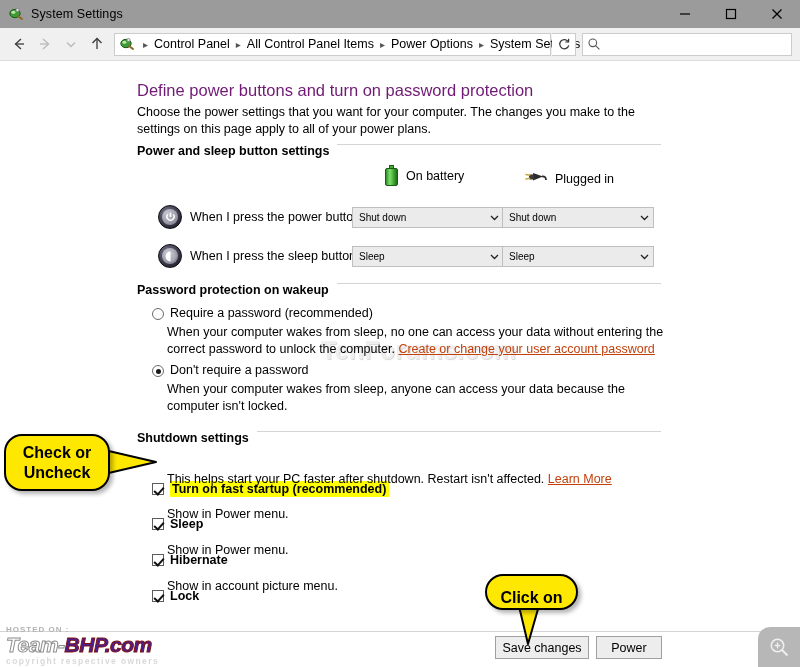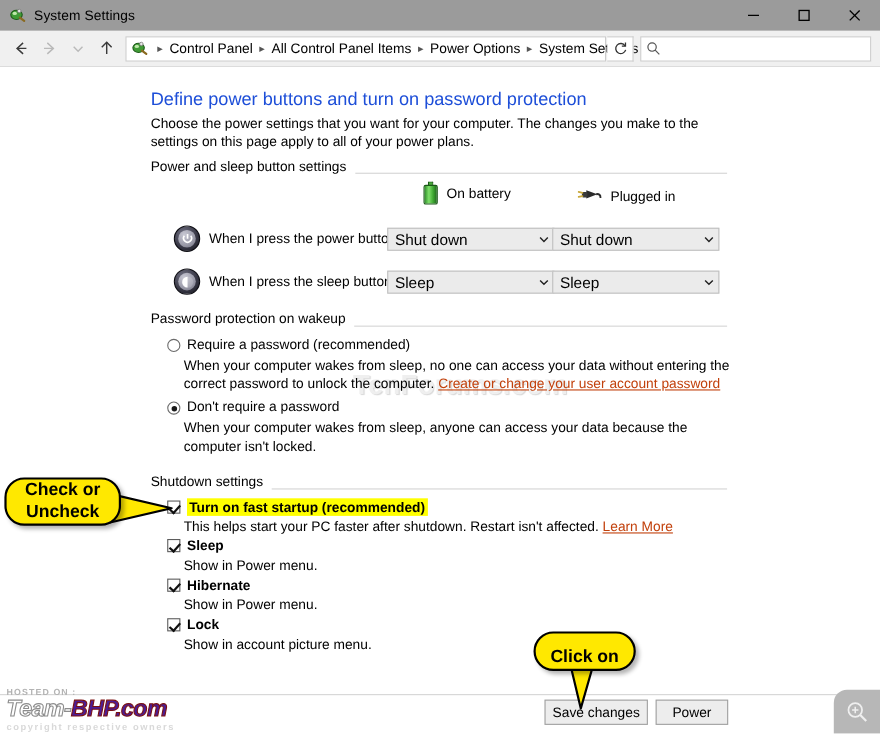--- a/index.html
+++ b/index.html
@@ -99,55 +99,56 @@
   .searchbox .sicon { width: 22px; display: flex; align-items: center; justify-content: center; color: #555; }
 
   
   .content {
     position: absolute; left: 0; top: 61px;
     width: 800px; height: 570px;
     background: #ffffff;
   }
   .page-title {
     position: absolute; left: 137px; top: 20px;
-    font-size: 16.5px; color: #1d4ed8;
+    font-size: 16.5px; color: #701a75;
     white-space: nowrap;
   }
   .page-desc {
     position: absolute; left: 137px; top: 43px;
     width: 520px;
     font-size: 12.5px; color: #000; line-height: 17px;
   }
 
   
   .group {
     position: absolute;
-    display: flex; align-items: flex-end;
+    display: flex; align-items: flex-start;
     white-space: nowrap;
+    font-weight: bold;
   }
   .group .glabel { font-size: 12.5px; color: #000; padding-right: 8px; }
   .group .grule { height: 1px; background: #d4d4d4; flex: 1 1 auto; }
 
   
   .colhead {
     position: absolute; display: flex; align-items: center; gap: 8px;
     font-size: 12.5px; color: #000;
   }
 
   .rowlabel {
     position: absolute; font-size: 12.5px; color: #000; white-space: nowrap;
   }
 
   .combo {
     position: absolute;
     width: 152px; height: 21px;
     background: #ebebeb;
     border: 1px solid #bfbfbf;
     display: flex; align-items: center;
-    font-size: 14px; color: #000;
+    font-size: 10px; color: #000;
   }
   .combo .cval { padding-left: 6px; flex: 1 1 auto; white-space: nowrap; overflow: hidden; }
   .combo .carrow { width: 18px; display: flex; align-items: center; justify-content: center; color: #222; }
 
   
   .radio-row { position: absolute; display: flex; align-items: flex-start; }
   .radio {
     width: 12px; height: 12px; border-radius: 50%;
     border: 1px solid #6b6b6b; background: #fff;
     margin-right: 6px; flex: none; position: relative; top: 2px;
@@ -157,21 +158,21 @@
     width: 5px; height: 5px; border-radius: 50%; background: #1a1a1a;
   }
   .radio-label { font-size: 12.5px; color: #000; white-space: nowrap; }
   .sub-text {
     position: absolute; font-size: 12.5px; color: #000; line-height: 17px;
     width: 505px;
   }
   a.link { color: #c2410c; text-decoration: underline; cursor: pointer; }
 
   
-  .cb-row { position: absolute; display: flex; align-items: center; }
+  .cb-row { position: absolute; display: flex; align-items: center; margin-top: 28px; }
   .cbox {
     width: 12px; height: 12px;
     border: 1px solid #5c5c5c; background: #fff;
     margin-right: 6px; flex: none; position: relative;
   }
   .cbox.on::after {
     content: "";
     position: absolute; left: 3px; top: 0.5px;
     width: 4px; height: 8px;
     border: solid #111; border-width: 0 2px 2px 0;
@@ -234,21 +235,21 @@
     border: 2px solid #000;
     border-radius: 18px;
     box-shadow: 3px 3px 4px rgba(0,0,0,0.30);
     display: flex; flex-direction: column;
     align-items: center; justify-content: center;
     font-weight: bold; color: #000;
     line-height: 20px;
     z-index: 12;
   }
   #callout-check {
-    left: 4px; top: 434px; width: 106px; height: 44px;
+    left: 4px; top: 434px; width: 106px; height: 57px;
     font-size: 16px;
   }
   #callout-click {
     left: 485px; top: 574px; width: 93px; height: 36px;
     font-size: 16px;
     justify-content: flex-end;
   }
   .tail { position: absolute; z-index: 11; }
 
   

